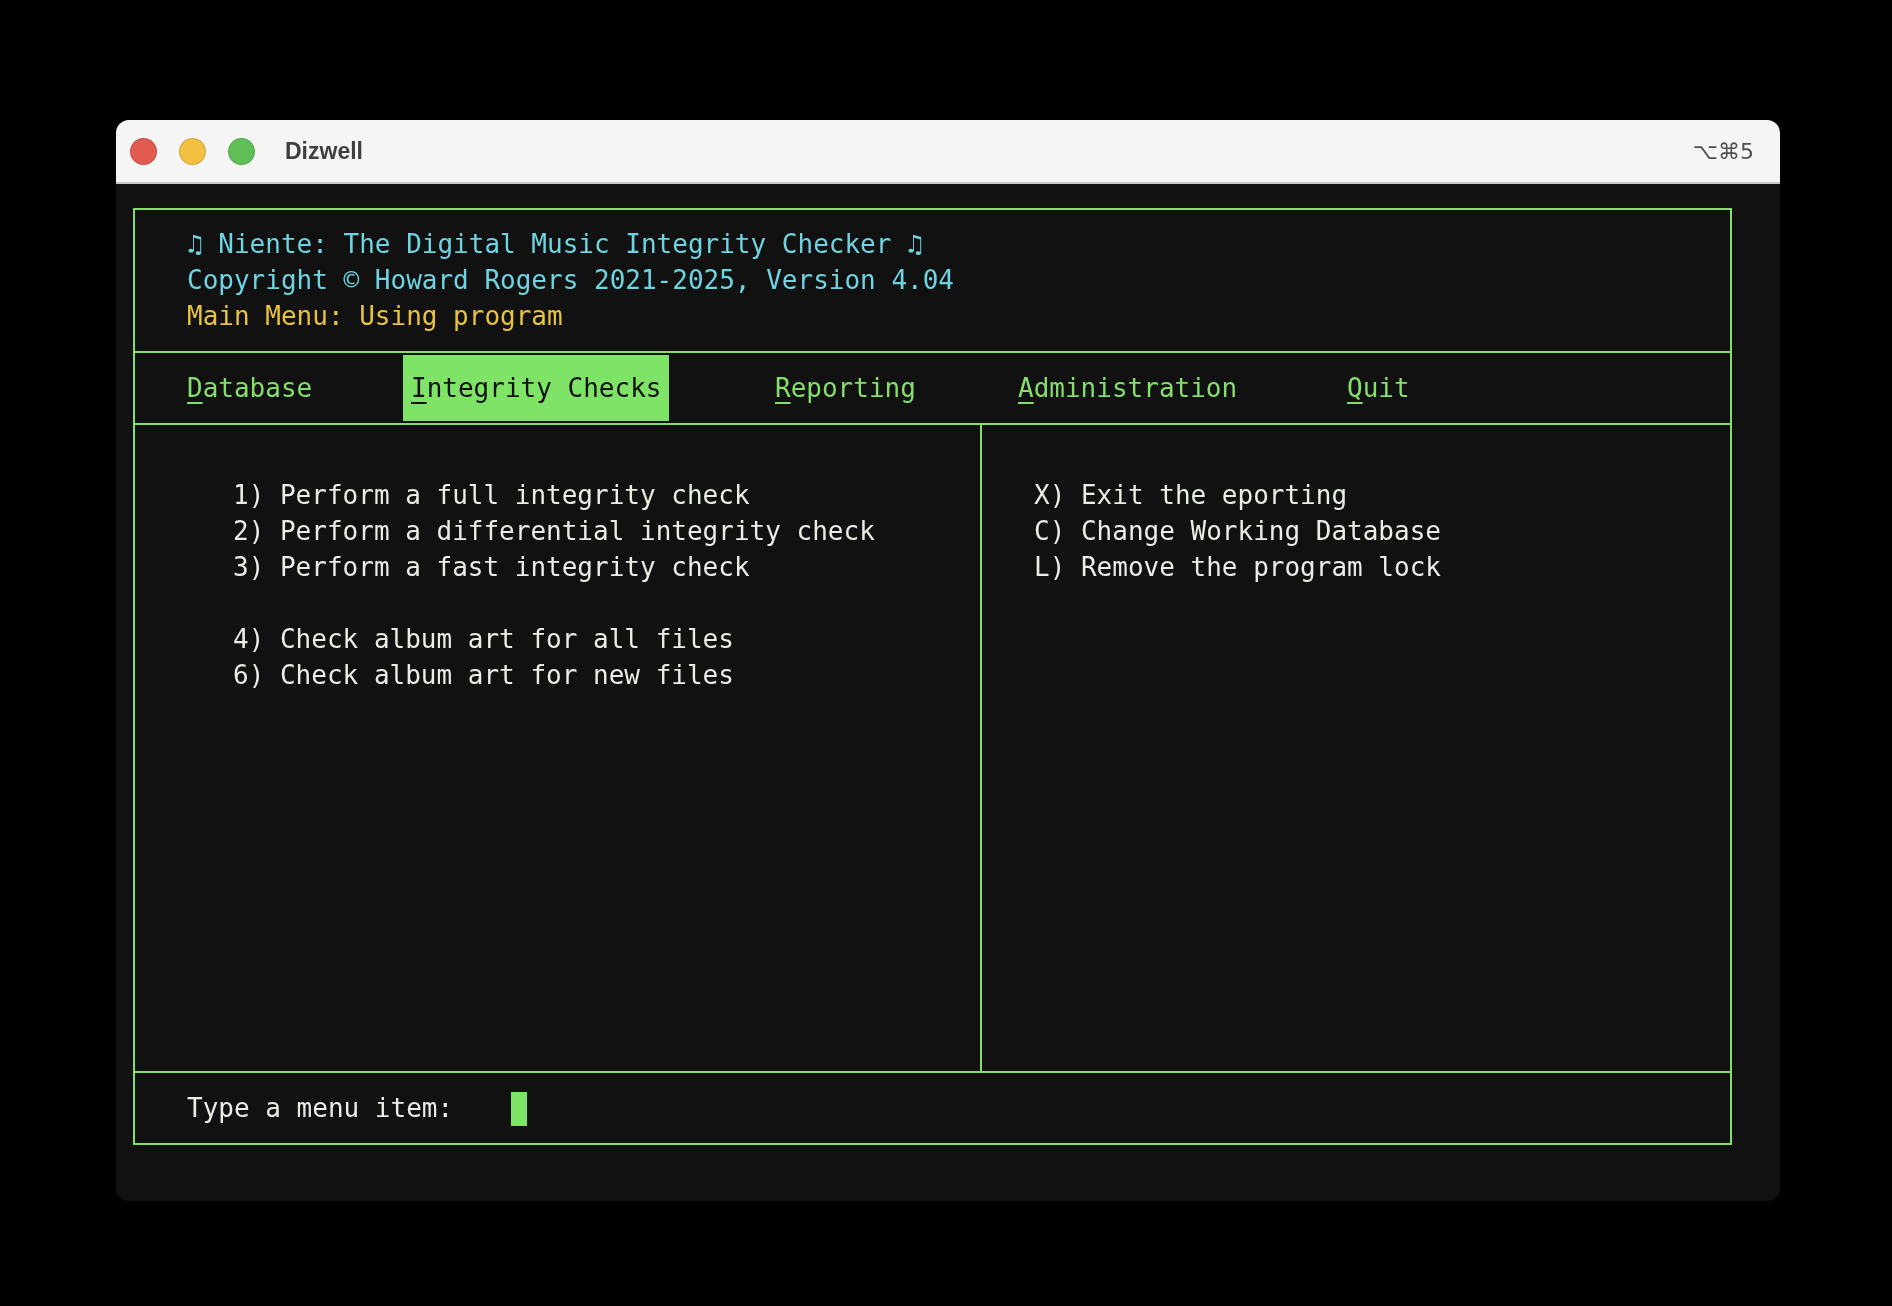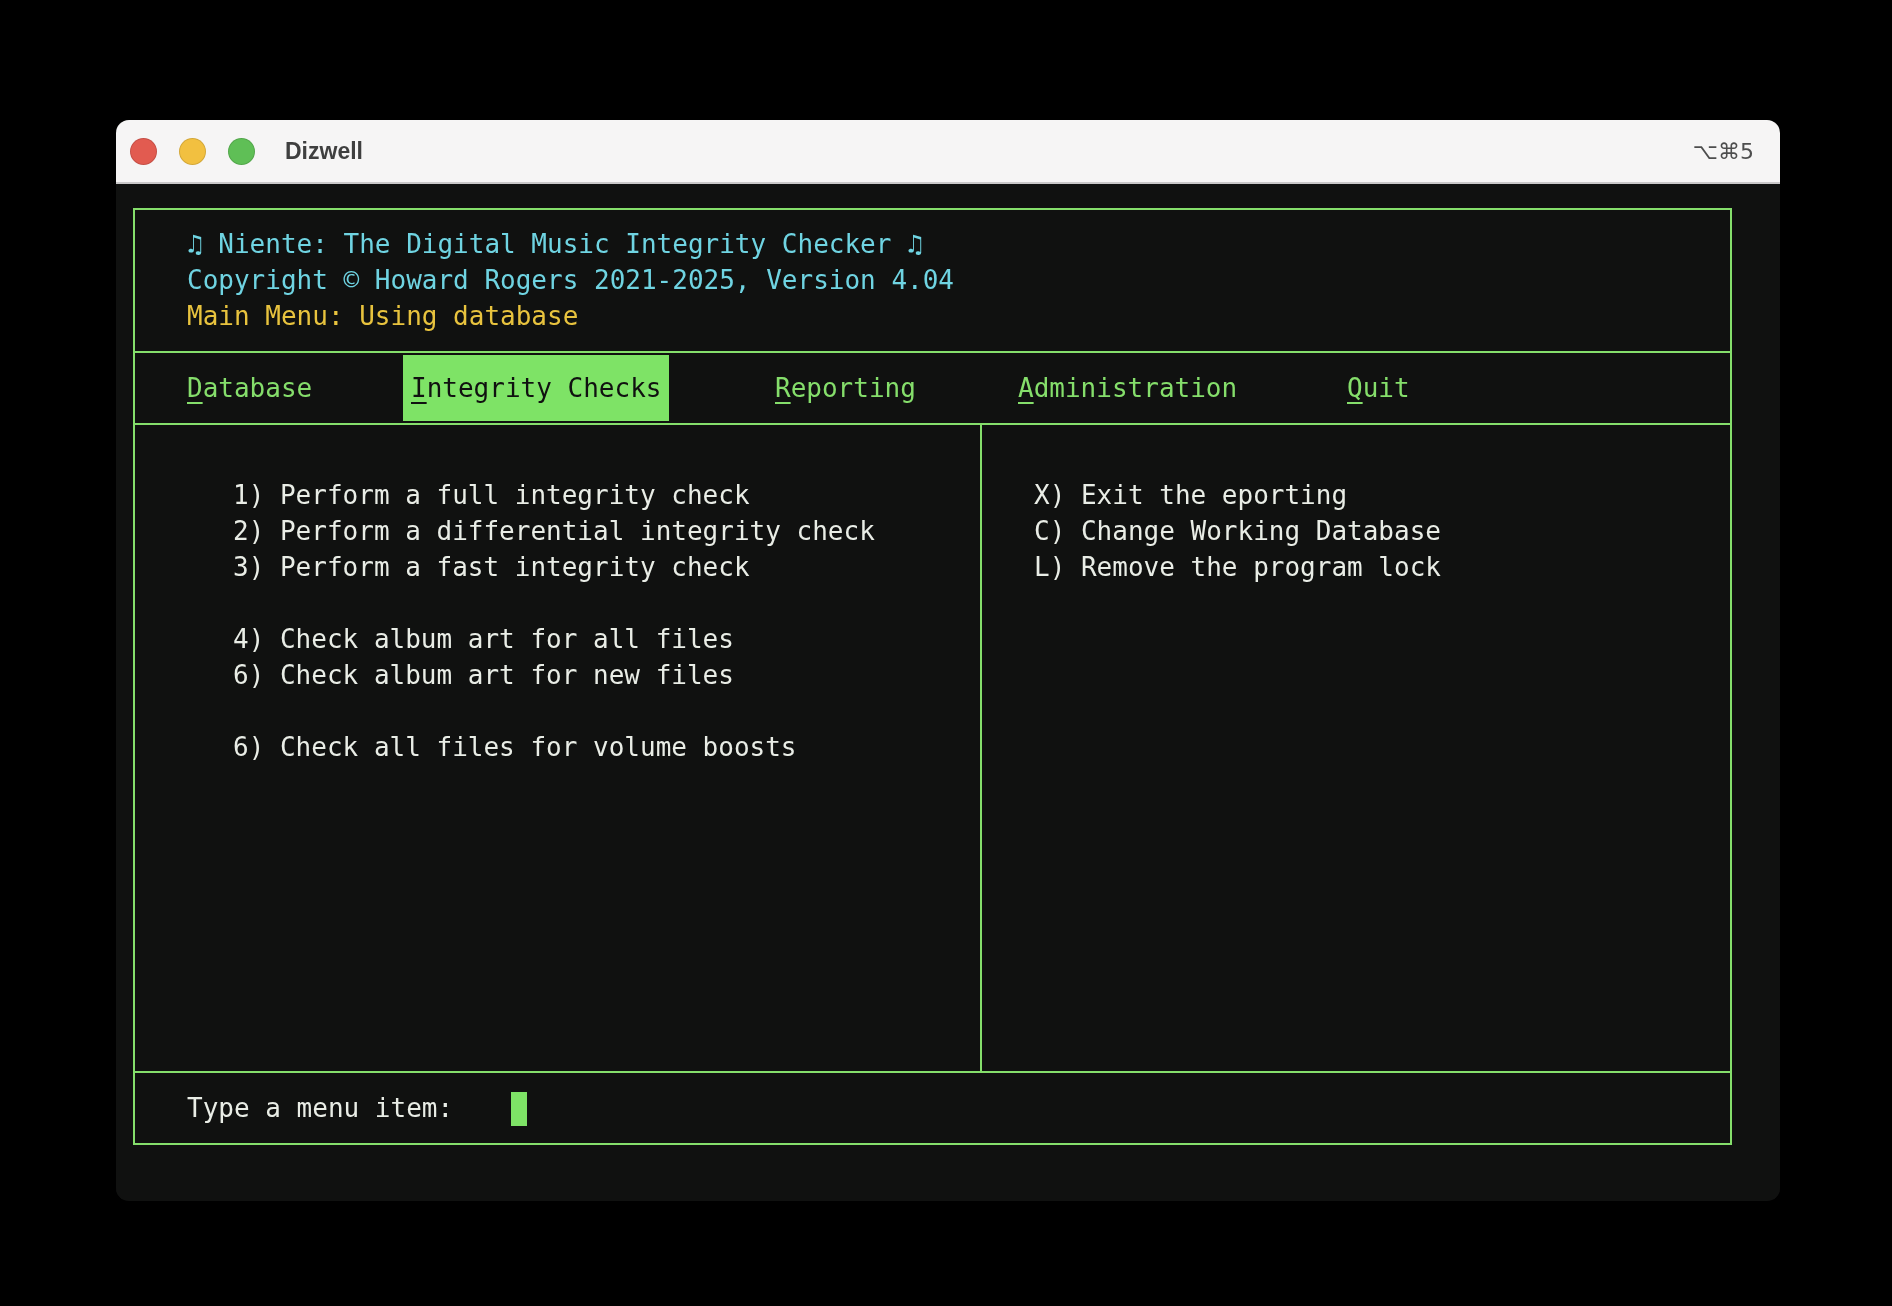--- a/index.html
+++ b/index.html
@@ -83,41 +83,40 @@
     <span class="tb-title">Dizwell</span>
     <span class="tb-shortcut">⌥⌘5</span>
   </div>
 
   <div class="terminal">
     <div class="tui-box">
 
       <div class="sec-header">
         <div class="t-line t-cyan">♫ Niente: The Digital Music Integrity Checker ♫</div>
         <div class="t-line t-cyan">Copyright © Howard Rogers 2021-2025, Version 4.04</div>
-        <div class="t-line t-yellow">Main Menu: Using database</div>
+        <div class="t-line t-yellow">Main Menu: Using program</div>
       </div>
 
       <nav class="sec-menubar" id="menubar">
           <span class="menu-item mi0"><span class="hot">D</span>atabase</span>
           <span class="menu-item mi1 active"><span class="hot">I</span>ntegrity Checks</span>
           <span class="menu-item mi2"><span class="hot">R</span>eporting</span>
           <span class="menu-item mi3"><span class="hot">A</span>dministration</span>
           <span class="menu-item mi4"><span class="hot">Q</span>uit</span>
         </nav>
 
       <div class="sec-content">
         <div class="panel-left" id="left-menu">
             <div class="t-line">1) Perform a full integrity check</div>
             <div class="t-line">2) Perform a differential integrity check</div>
             <div class="t-line">3) Perform a fast integrity check</div>
             <div class="t-line">&nbsp;</div>
             <div class="t-line">4) Check album art for all files</div>
             <div class="t-line">6) Check album art for new files</div>
             <div class="t-line">&nbsp;</div>
-            <div class="t-line">6) Check all files for volume boosts</div>
           </div>
         <div class="panel-right" id="right-menu">
             <div class="t-line">X) Exit the eporting</div>
             <div class="t-line">C) Change Working Database</div>
             <div class="t-line">L) Remove the program lock</div>
           </div>
       </div>
 
       <div class="sec-prompt">
         <span class="prompt-label">Type a menu item:</span>

